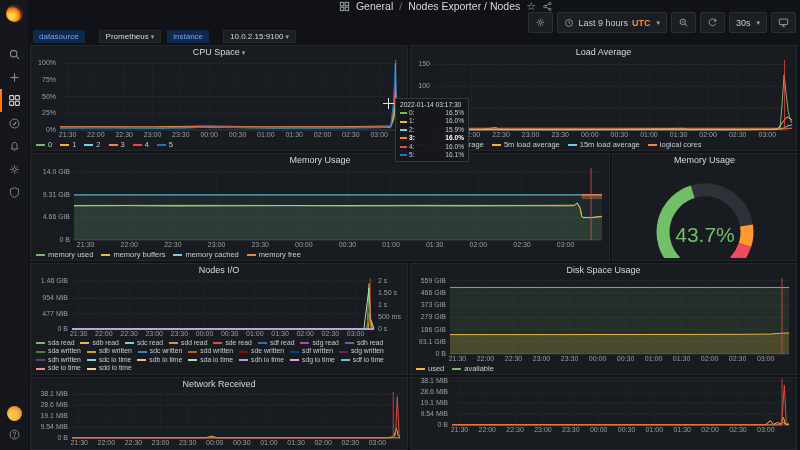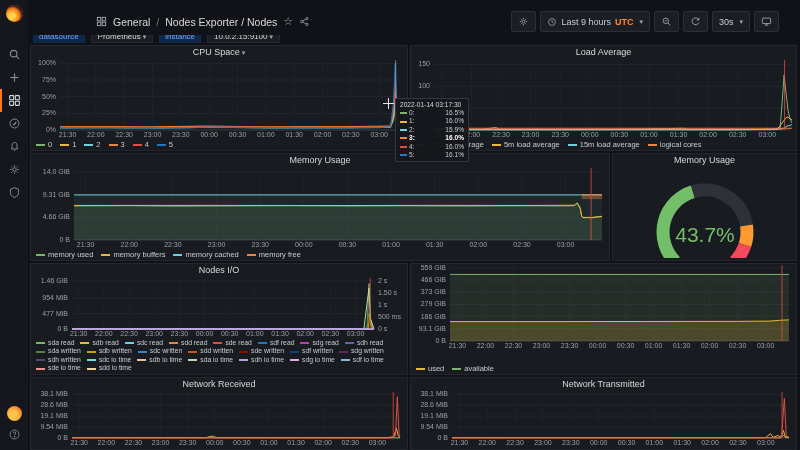--- a/index.html
+++ b/index.html
@@ -15,39 +15,39 @@
       box-shadow:inset -2px 2px 2px rgba(20,22,28,.9);}
   .sb-items{display:flex;flex-direction:column;align-items:center;margin-top:16px;width:100%;}
   .sb-item{width:28px;height:23px;display:flex;align-items:center;justify-content:center;color:#878b93;}
   .sb-item svg{display:block;}
   .sb-item.active{color:#d8d9da;box-shadow:inset 2px 0 0 #ff7a1a;}
   .sb-bottom{margin-top:auto;display:flex;flex-direction:column;align-items:center;gap:5px;padding-bottom:8px;}
   .avatar{width:15px;height:15px;border-radius:50%;
       background:radial-gradient(circle at 40% 60%, #ffc24d 0 30%, #f08a24 70%, #e06a1c 100%);}
 
   
-  .topbar{position:absolute;left:28px;top:8px;right:0;height:27px;display:flex;align-items:center;
-          padding:0 21px 0 0;background:#111217;z-index:5;}
+  .topbar{position:absolute;left:28px;top:0;right:0;height:27px;display:flex;align-items:center;
+          padding:0 4px 0 0;background:#111217;z-index:5;flex-direction:column;}
   .crumbs{display:flex;align-items:center;gap:6px;margin-left:68px;font-size:10.5px;color:#d8d9da;}
   .crumbs .icon{color:#9fa3a8;display:flex;}
   .crumb-sep{color:#6e7278;}
   .star{color:#9fa3a8;font-size:11px;line-height:1;}
   .tb-right{margin-left:auto;display:flex;align-items:center;gap:4px;}
   .tb-btn{height:19px;display:flex;align-items:center;gap:4px;padding:0 6px;background:#1b1e23;
           border:1px solid #2c3036;border-radius:2px;color:#c7ccd1;font-size:9px;white-space:nowrap;}
   .tb-btn .icon{display:flex;color:#9fa3a8;}
   .tz{color:#ff8833;font-weight:bold;}
   .caret::after{content:"▾";font-size:7px;color:#9fa3a8;margin-left:2px;}
 
   
   .submenu{position:absolute;left:28px;top:27px;right:0;height:18px;display:flex;align-items:center;
            gap:6px;padding-left:5px;z-index:4;}
   .chip{display:flex;align-items:center;}
   .chip-label{background:#10284a;color:#6ea6ff;font-size:8px;padding:2px 6px;border-radius:1px;}
-  .chip-value{background:#1b1e23;border:1px solid #26292f;color:#d8d9da;font-size:8px;padding:1px 6px;margin-left:6px;}
+  .chip-value{background:#1b1e23;border:1px solid #26292f;color:#d8d9da;font-size:8px;padding:1px 6px;margin-left:14px;}
 
   
   .panel{position:absolute;background:#181b1f;border:1px solid #24272e;box-sizing:border-box;
          display:flex;flex-direction:column;}
   #p-cpu{left:30px;top:45px;width:378px;height:106px;}
   #p-load{left:410px;top:45px;width:387px;height:106px;}
   #p-mem{left:30px;top:153px;width:580px;height:108px;}
   #p-memgauge{left:612px;top:153px;width:185px;height:108px;}
   #p-diskio{left:30px;top:263px;width:378px;height:112px;}
   #p-diskspace{left:410px;top:263px;width:387px;height:112px;}
@@ -505,20 +505,21 @@
           <span class="leg-item"><i class="leg-dash" style="background: rgb(183, 219, 171);"></i>sda io time</span>
           <span class="leg-item"><i class="leg-dash" style="background: rgb(174, 162, 224);"></i>sdh io time</span>
           <span class="leg-item"><i class="leg-dash" style="background: rgb(229, 168, 226);"></i>sdg io time</span>
           <span class="leg-item"><i class="leg-dash" style="background: rgb(130, 181, 216);"></i>sdf io time</span>
           <span class="leg-item"><i class="leg-dash" style="background: rgb(242, 145, 145);"></i>sde io time</span>
           <span class="leg-item"><i class="leg-dash" style="background: rgb(244, 213, 152);"></i>sdd io time</span>
         </div>
       </div>
   </section>
   <section class="panel" id="p-diskspace">
+    <div class="p-title">Disk Space Usage</div>
     <div class="p-body">
         <div class="plotzone">
           <svg width="339" height="76" style="position:absolute;left:36px;top:0;overflow:visible">
             <line x1="0" y1="2.751724137931035" x2="339" y2="2.751724137931035" stroke="#24272d" stroke-width="1"></line>
             <line x1="0" y1="14.937931034482752" x2="339" y2="14.937931034482752" stroke="#24272d" stroke-width="1"></line>
             <line x1="0" y1="27.124137931034483" x2="339" y2="27.124137931034483" stroke="#24272d" stroke-width="1"></line>
             <line x1="0" y1="39.44137931034483" x2="339" y2="39.44137931034483" stroke="#24272d" stroke-width="1"></line>
             <line x1="0" y1="51.62758620689655" x2="339" y2="51.62758620689655" stroke="#24272d" stroke-width="1"></line>
             <line x1="0" y1="63.80068965517241" x2="339" y2="63.80068965517241" stroke="#24272d" stroke-width="1"></line>
             <line x1="0" y1="76" x2="339" y2="76" stroke="#24272d" stroke-width="1"></line>
@@ -609,21 +610,20 @@
           <div class="xlab" style="left: 192.873px; top: 47px;">00:30</div>
           <div class="xlab" style="left: 219.981px; top: 47px;">01:00</div>
           <div class="xlab" style="left: 247.088px; top: 47px;">01:30</div>
           <div class="xlab" style="left: 274.196px; top: 47px;">02:00</div>
           <div class="xlab" style="left: 301.303px; top: 47px;">02:30</div>
           <div class="xlab" style="left: 328.41px; top: 47px;">03:00</div>
         </div>
       </div>
   </section>
   <section class="panel" id="p-nettrans">
-    <div class="p-title">Network Transmitted</div>
     <div class="p-body">
         <div class="plotzone">
           <svg width="337" height="46" style="position:absolute;left:38px;top:0;overflow:visible">
             <line x1="0" y1="2.1850000000000023" x2="337" y2="2.1850000000000023" stroke="#24272d" stroke-width="1"></line>
             <line x1="0" y1="13.11" x2="337" y2="13.11" stroke="#24272d" stroke-width="1"></line>
             <line x1="0" y1="24.034999999999997" x2="337" y2="24.034999999999997" stroke="#24272d" stroke-width="1"></line>
             <line x1="0" y1="35.028999999999996" x2="337" y2="35.028999999999996" stroke="#24272d" stroke-width="1"></line>
             <line x1="0" y1="46" x2="337" y2="46" stroke="#24272d" stroke-width="1"></line>
             <line x1="7.426997245179064" y1="0" x2="7.426997245179064" y2="46" stroke="#1f2227" stroke-width="1"></line>
             <line x1="35.278236914600555" y1="0" x2="35.278236914600555" y2="46" stroke="#1f2227" stroke-width="1"></line>

